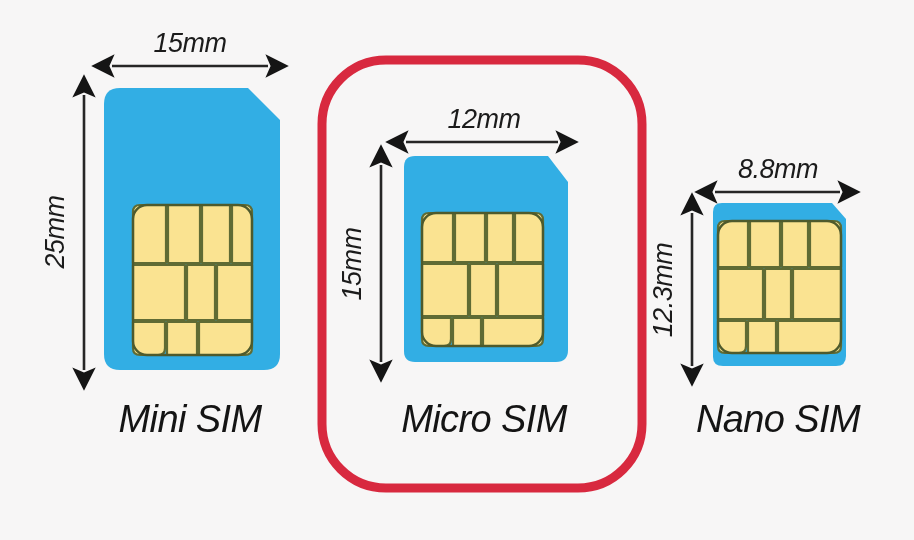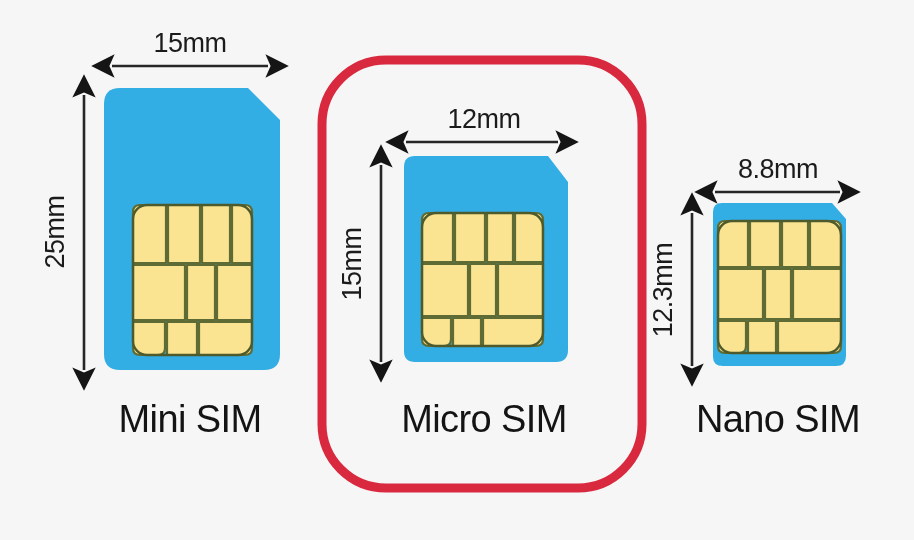--- a/index.html
+++ b/index.html
@@ -12,20 +12,21 @@
     background: #f7f6f6;
     font-family: "Liberation Sans", sans-serif;
     overflow: hidden;
     position: relative;
   }
   #stage {
     position: absolute;
     inset: 0;
     width: 914px;
     height: 540px;
+    font-style: italic;
   }
   svg#figure {
     display: block;
     width: 914px;
     height: 540px;
   }
   .dim-label {
     font-family: "Liberation Sans", sans-serif;
     font-size: 27px;
     fill: #1b1b1b;

